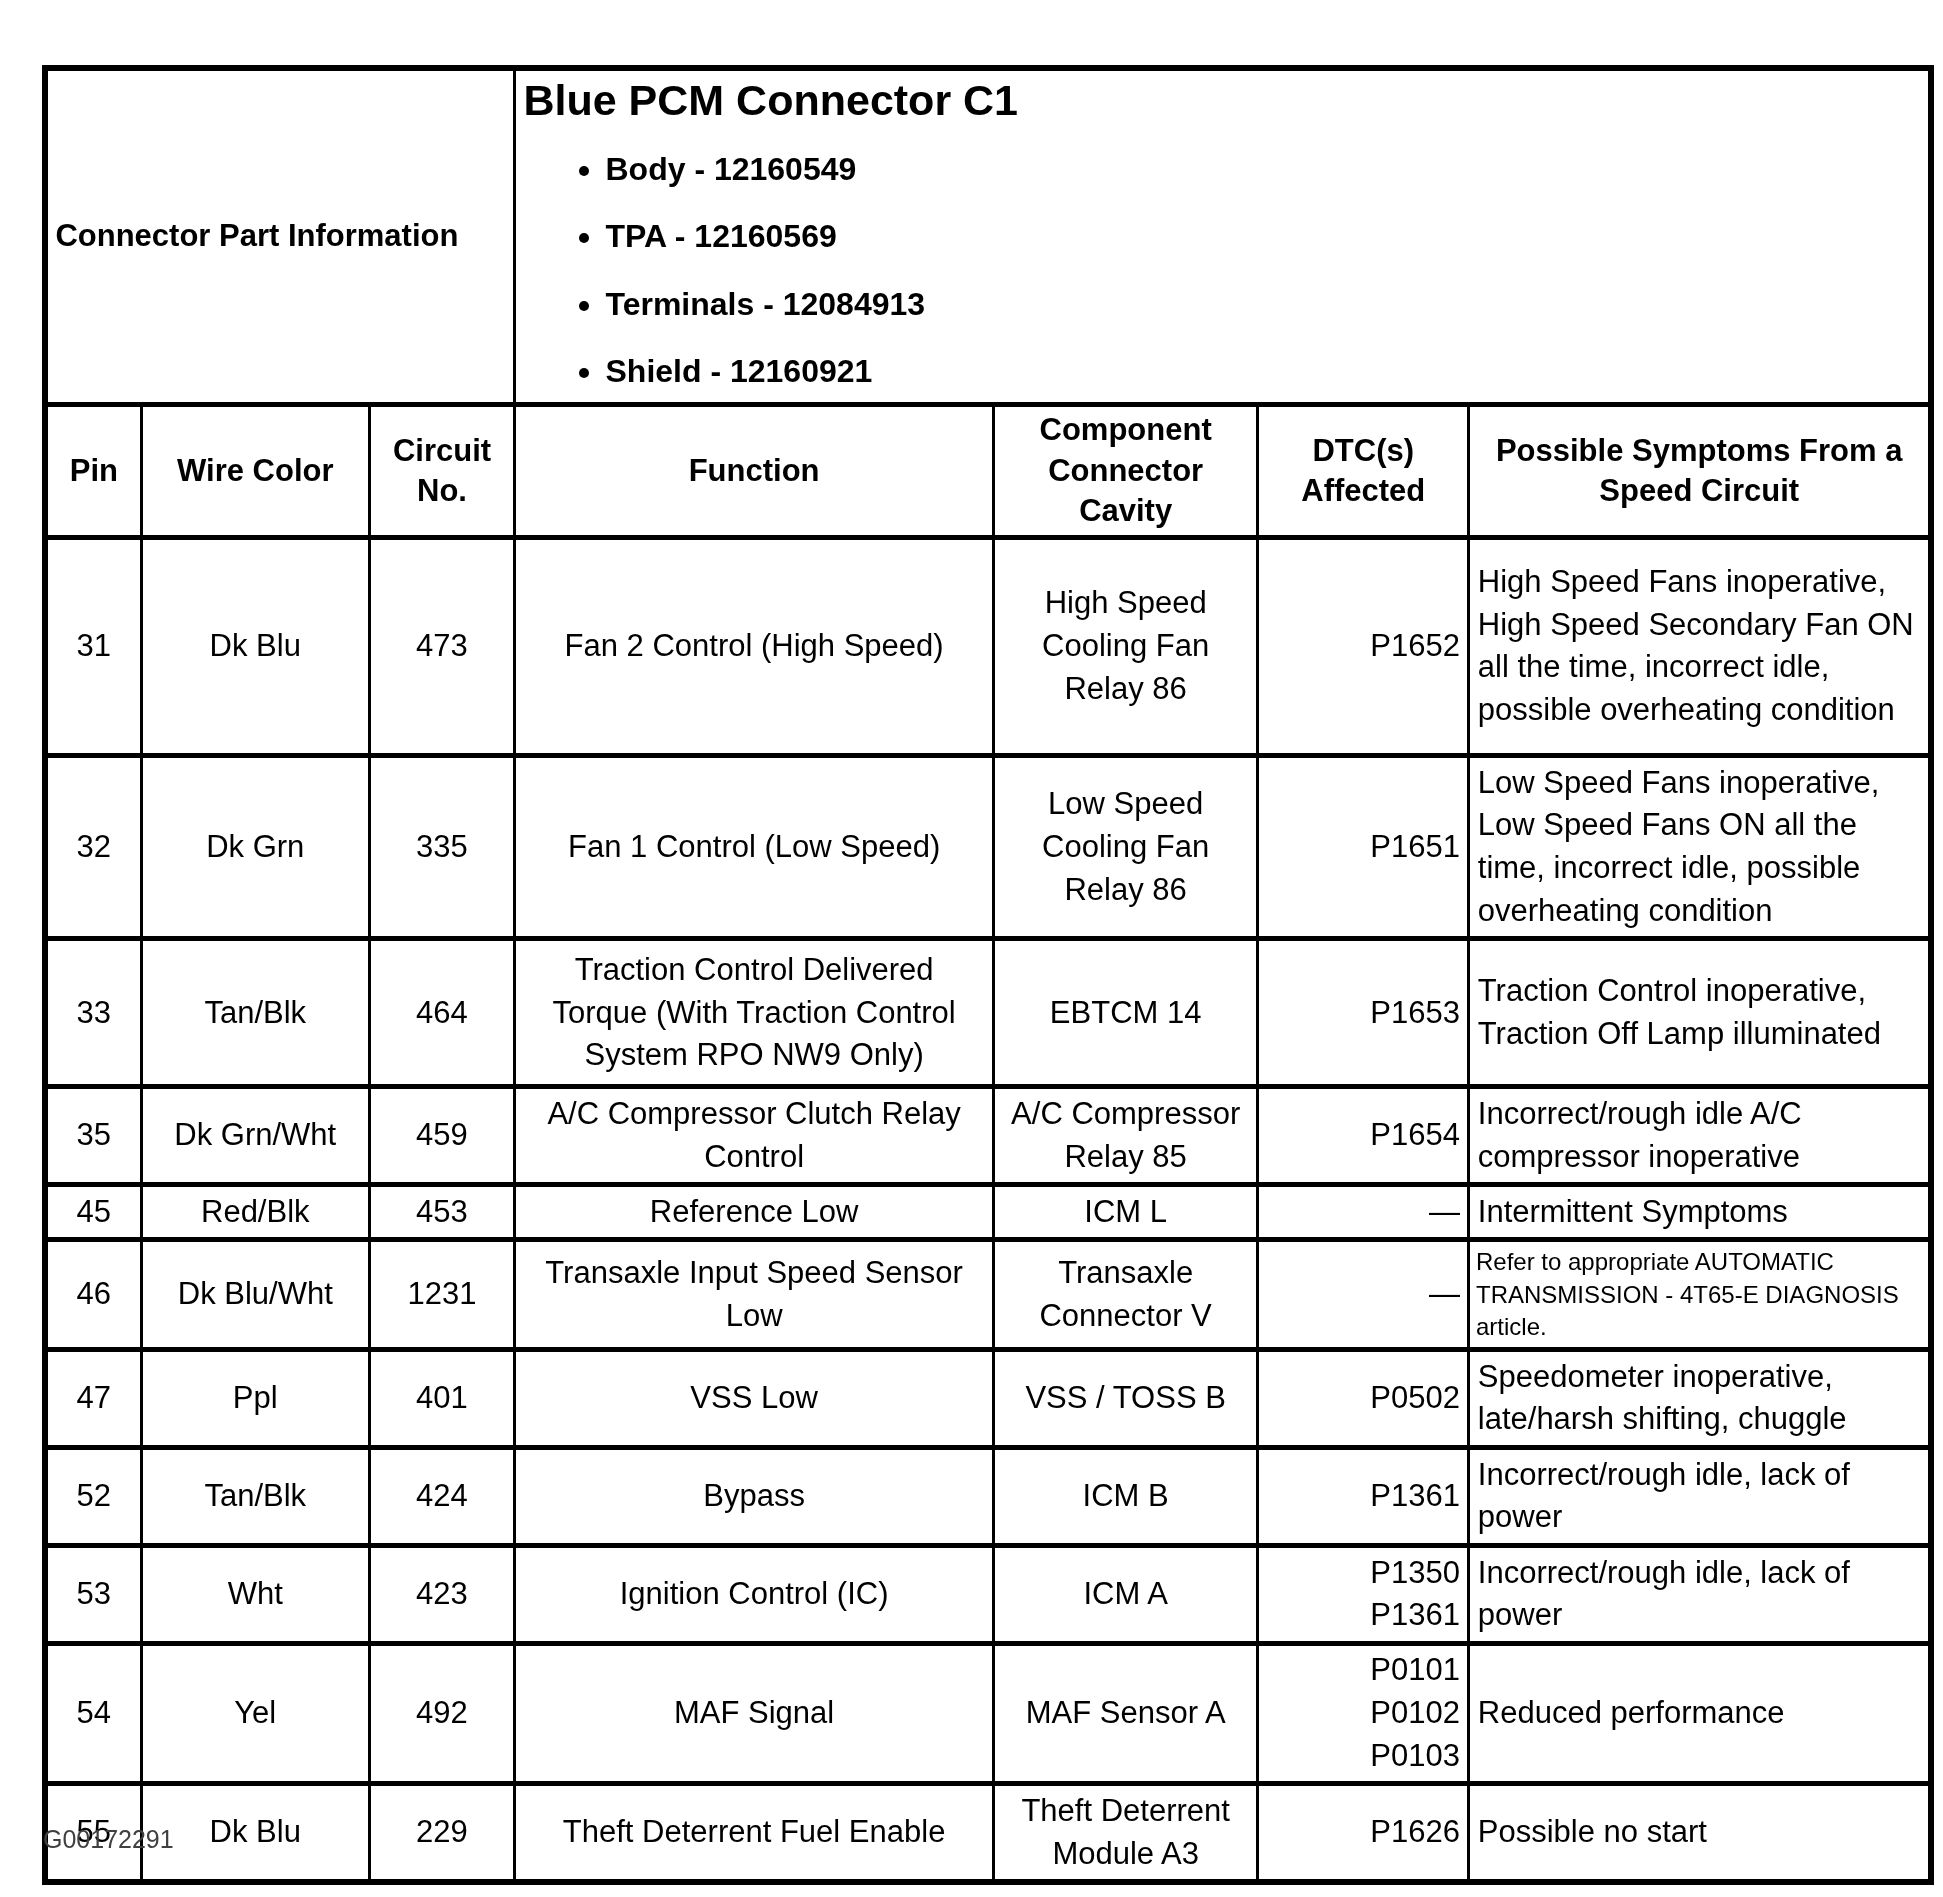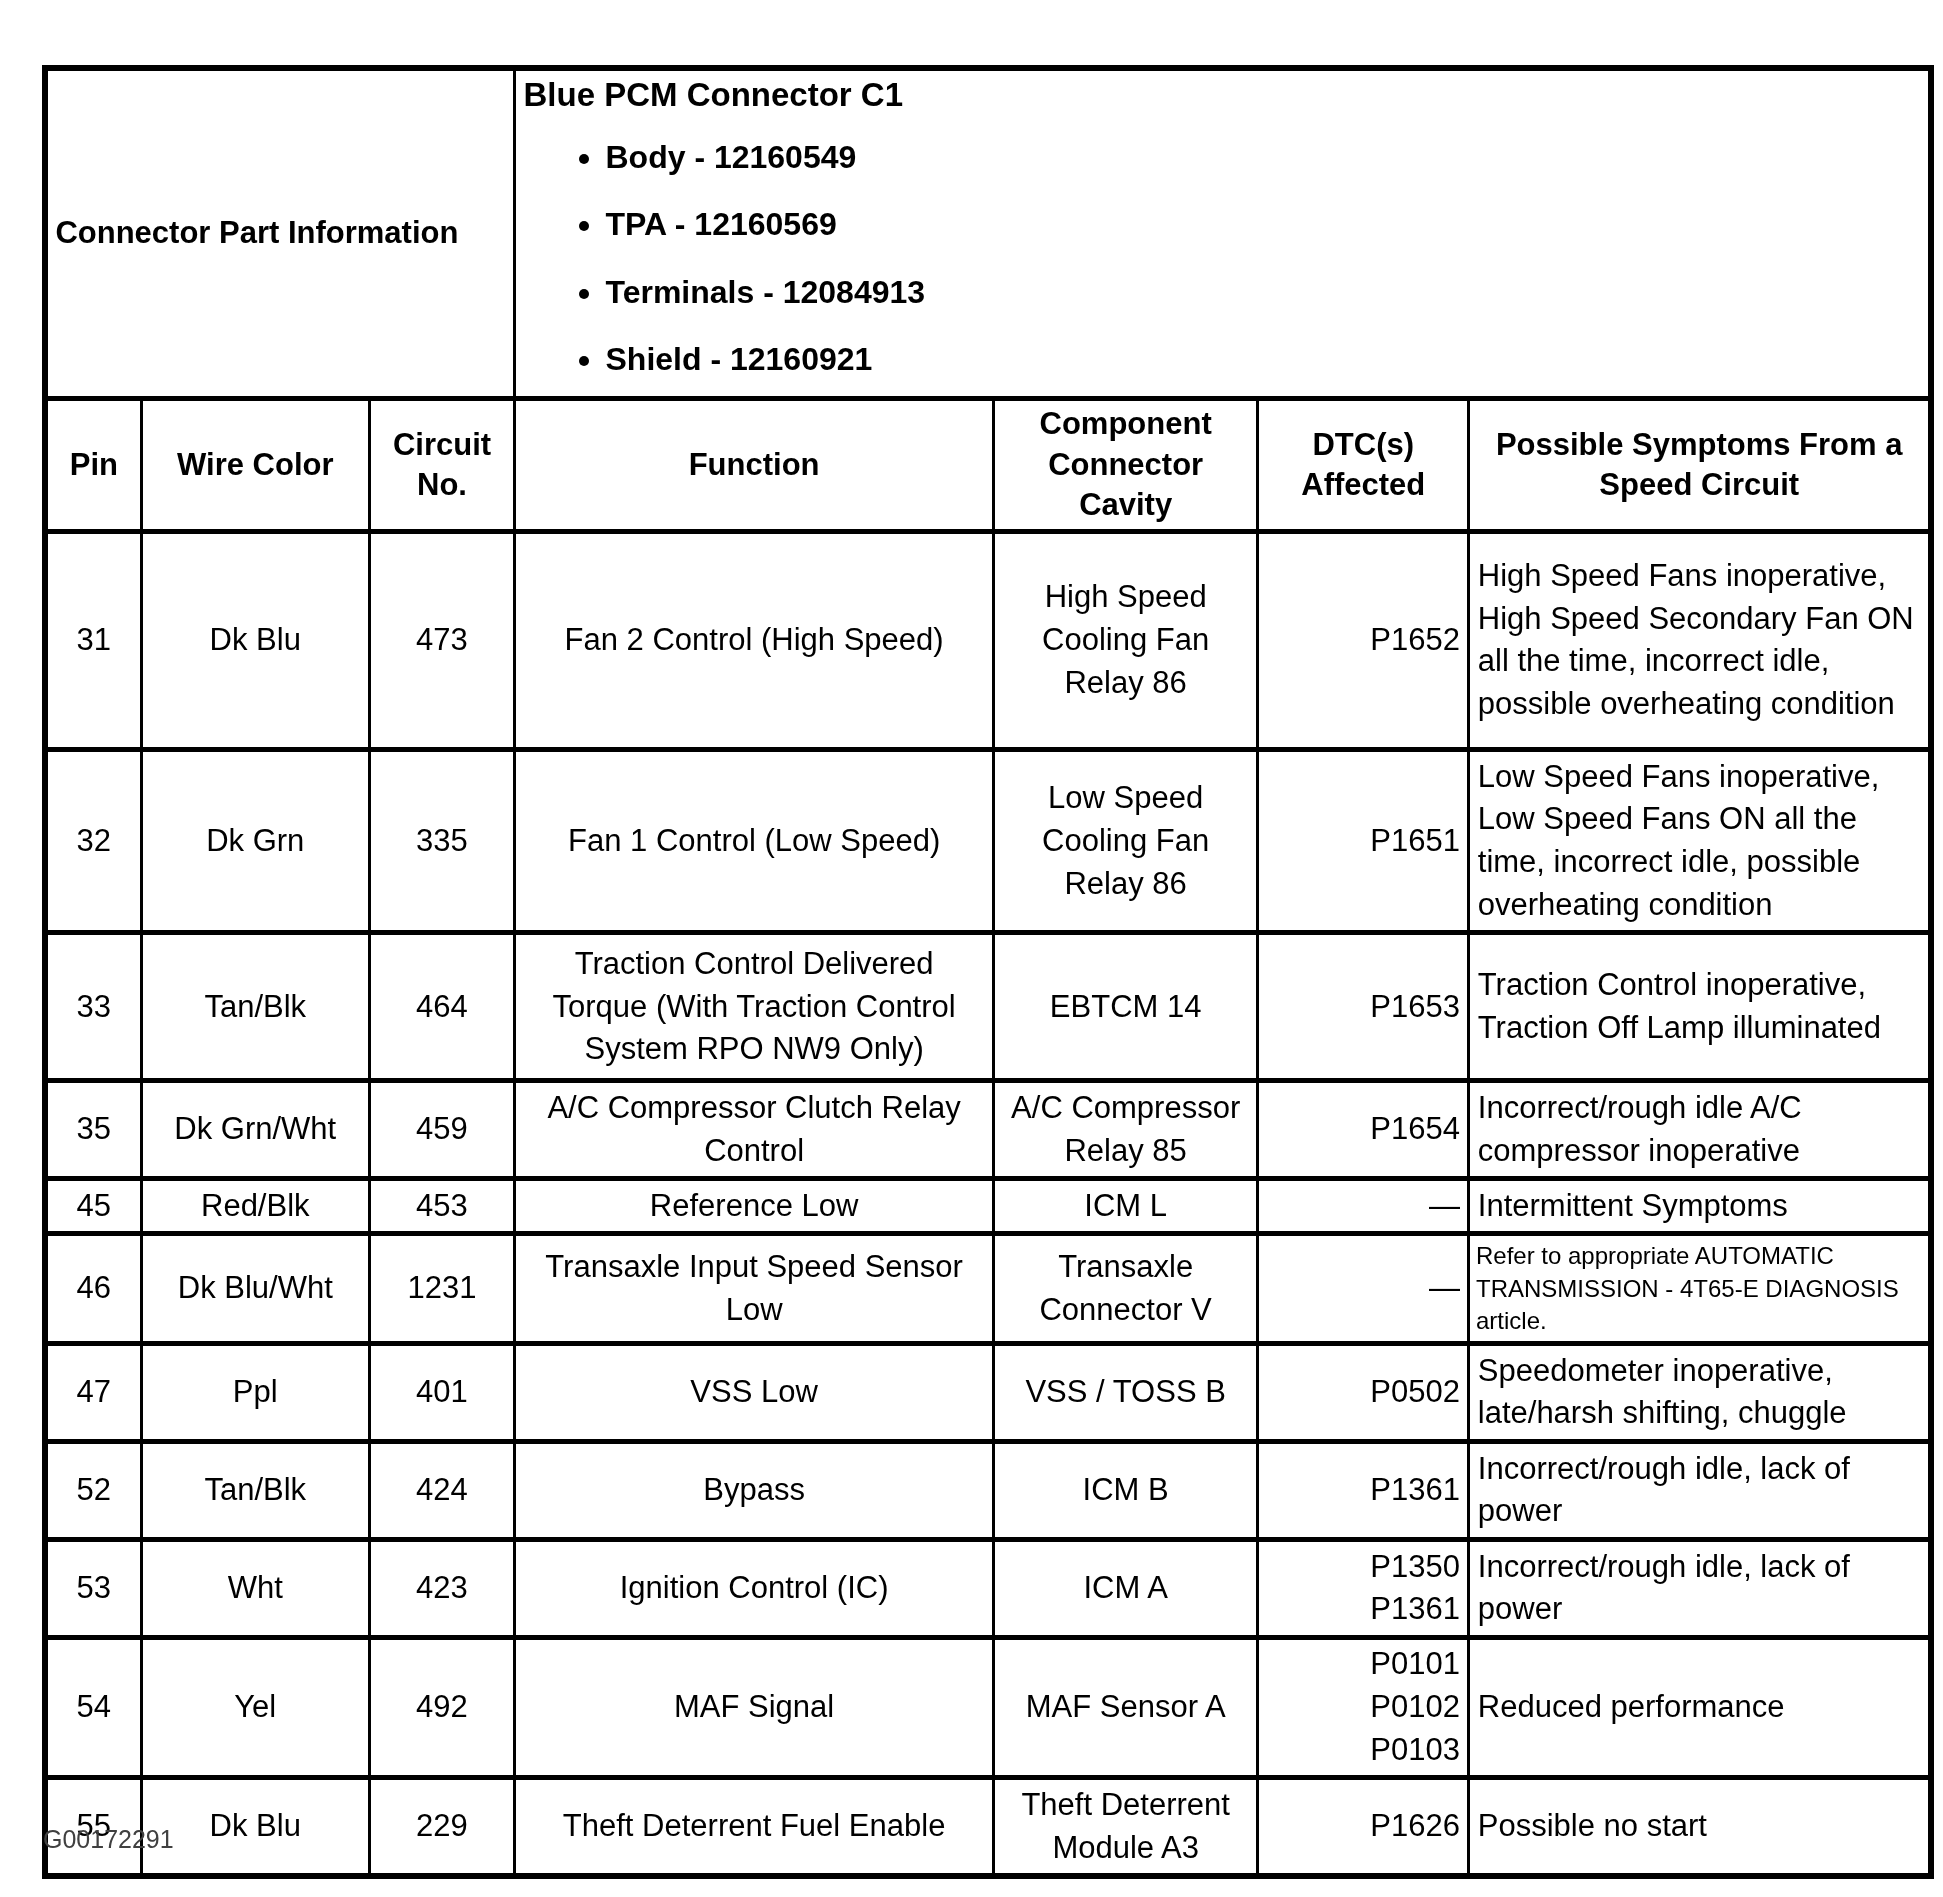--- a/index.html
+++ b/index.html
@@ -44,24 +44,24 @@
   
   tr.info-row { height: 274px; }
   td.info-left {
     vertical-align: bottom;
     font-weight: 700;
     font-size: 32px;
     padding: 7.4px 3.7px 9.3px 9.3px;
     white-space: nowrap;
   }
   td.info-right { vertical-align: top; padding: 5.6px 7.4px 7.4px 9.3px; }
-  .conn-title { font-weight: 700; font-size: 33px; line-height: 1.2; }
+  .conn-title { font-weight: 700; font-size: 43px; line-height: 1.2; }
   ul.part-list {
     list-style: disc outside;
-    margin: 26px 0 15px 82px;
+    margin: 26px 0 9px 82px;
     padding: 0;
   }
   ul.part-list li {
     font-weight: 700;
     font-size: 32px;
     line-height: 1.1;
     margin-bottom: 32px;
   }
   ul.part-list li:last-child { margin-bottom: 0; }
 

